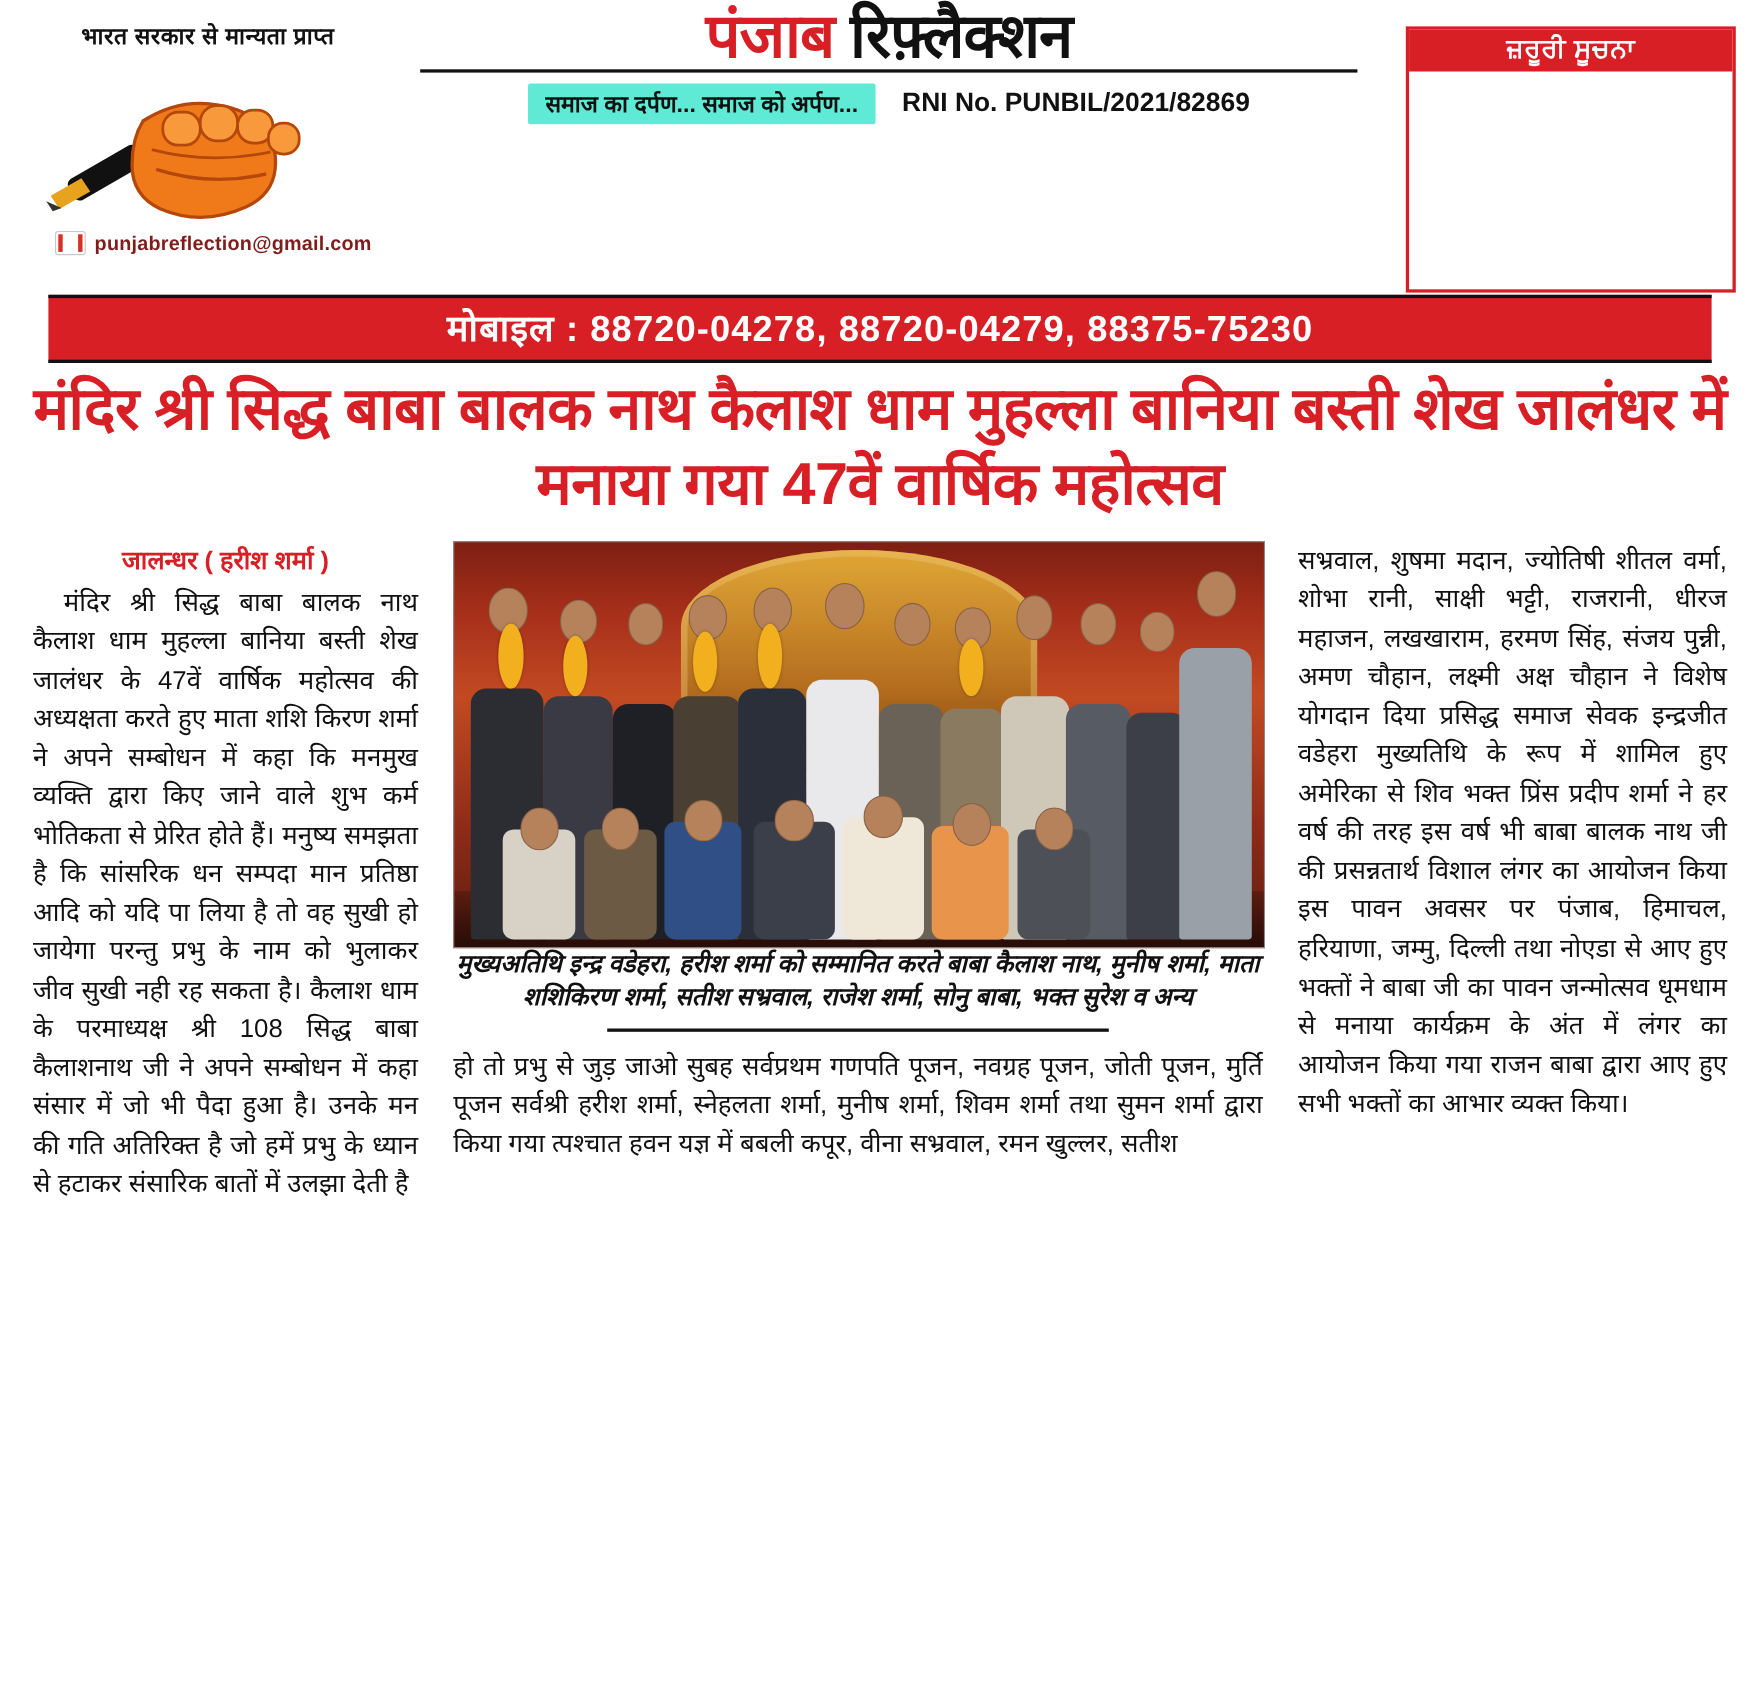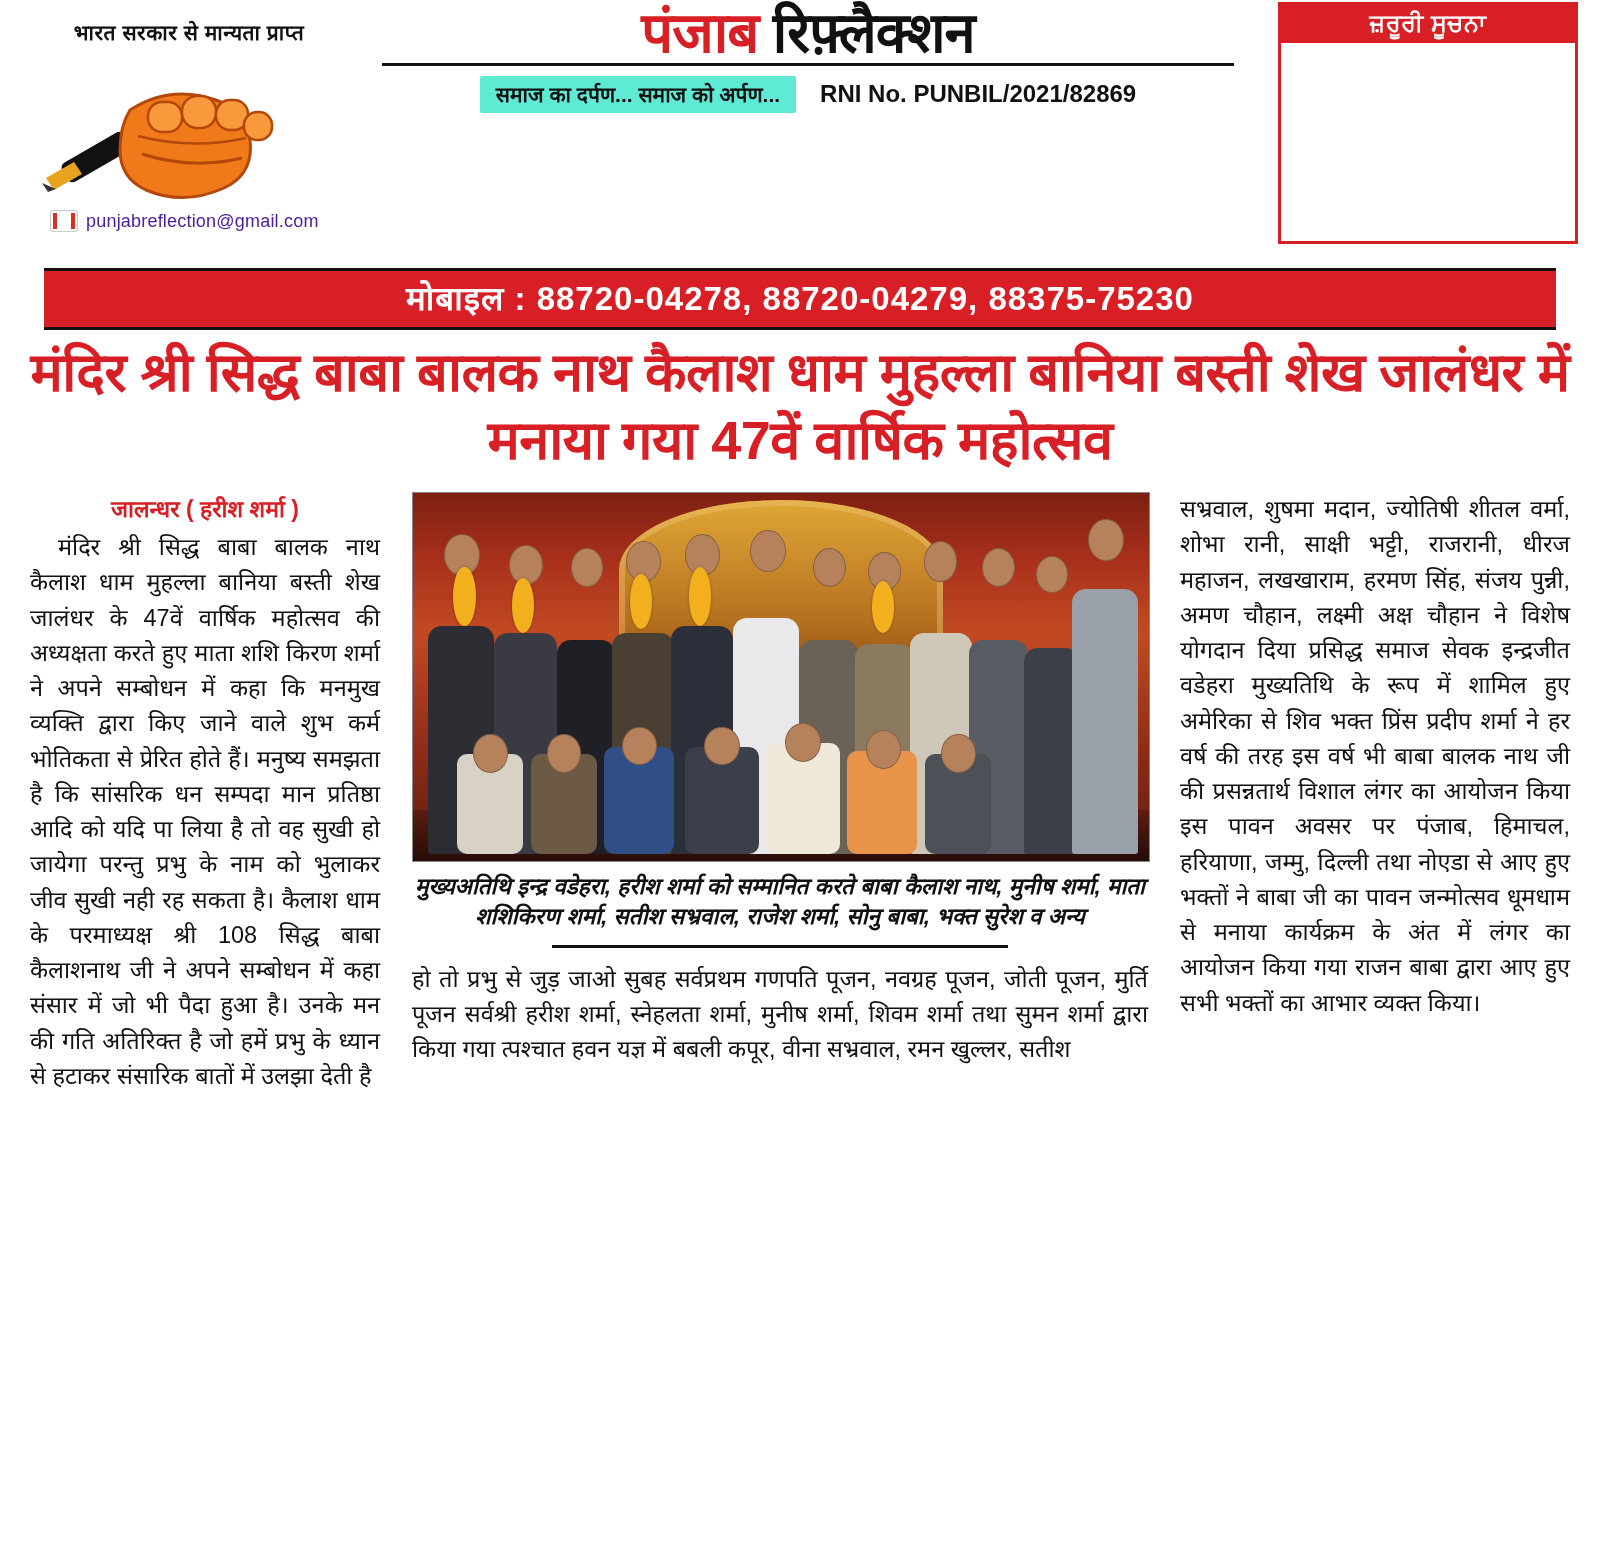--- a/index.html
+++ b/index.html
@@ -75,22 +75,22 @@
     flex: 0 0 auto;
   }
   .gmail-icon .m2 {
     position:absolute; left:2px; top:2px; width:22px; height:16px;
     border-left: 4px solid #d93025;
     border-right: 4px solid #d93025;
     box-sizing: border-box;
   }
   .email-text {
     font-size: 18px;
-    font-weight: normal;
-    color: #4c1d95;
+    font-weight: bold;
+    color: #7f1d1d;
     letter-spacing: .2px;
     text-align: right;
   }
 
   .title-block {
     flex: 1 1 auto;
     padding-top: 6px;
     position: relative;
   }
   .title-hi {
@@ -139,21 +139,21 @@
     font-size: 24px;
     font-weight: bold;
     color: #111;
     white-space: nowrap;
   }
 
   .notice-box {
     flex: 0 0 300px;
     width: 300px;
     border: 3px solid #d81f26;
-    margin-top: 2px;
+    margin-top: 24px;
     margin-left: 14px;
     padding: 0 0 10px 0;
     box-sizing: border-box;
     background: #fff;
     height: 242px;
   }
   .notice-title {
     background: #d81f26;
     color: #fff;
     text-align: center;
@@ -230,21 +230,20 @@
 
   .photo-wrap {
     border: 1px solid #888;
     width: 100%;
     height: 368px;
     overflow: hidden;
     position: relative;
     background: #b03a2a;
   }
   .caption {
-    margin-top: 10px;
     font-size: 22.5px;
     line-height: 1.35;
     font-weight: bold;
     font-style: italic;
     text-align: center;
     color: #111;
   }
   .cap-rule {
     height: 3px;
     background: #111;

